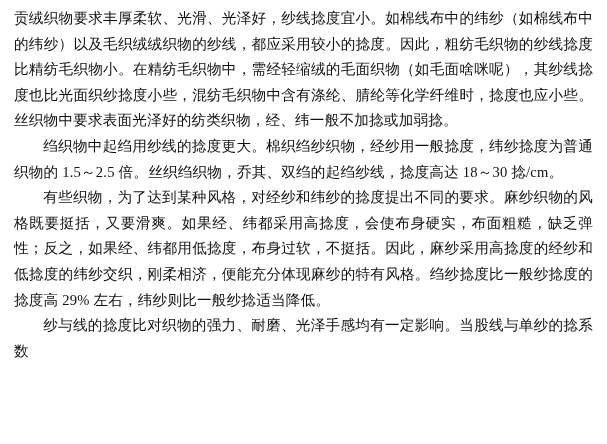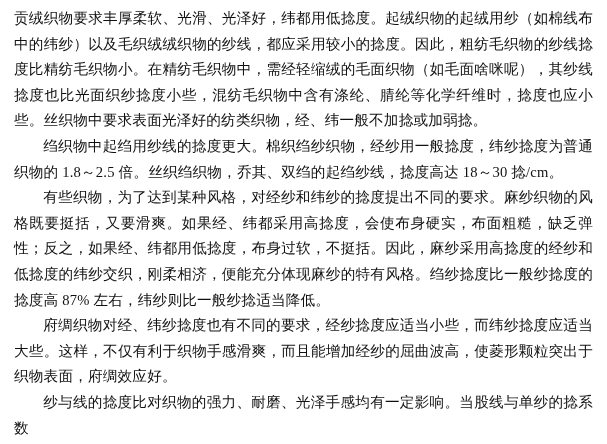--- a/index.html
+++ b/index.html
@@ -34,18 +34,17 @@
     text-indent: 2em;
   }
   .noindent {
     text-indent: 0;
   }
 </style>
 </head>
 <body>
 
 <div class="page">
-  <p class="para noindent">贡绒织物要求丰厚柔软、光滑、光泽好，纬都用低捻度。起绒织物的起绒用纱（如棉线布中的纬纱）以及毛织绒绒织物的纱线，都应采用较小的捻度。因此，粗纺毛织物的纱线捻度比精纺毛织物小。在精纺毛织物中，需经轻缩绒的毛面织物（如毛面啥咪呢），其纱线捻度也比光面织纱捻度小些，混纺毛织物中含有涤纶、腈纶等化学纤维时，捻度也应小些。丝织物中要求表面光泽好的纺类织物，经、纬一般不加捻或加弱捻。</p>
-  <p class="para indent">绉织物中起绉用纱线的捻度更大。棉织绉纱织物，经纱用一般捻度，纬纱捻度为普通织物的 1.8～2.5 倍。丝织绉织物，乔其、双绉的起绉纱线，捻度高达 18～30 捻/cm。</p>
-  <p class="para indent">有些织物，为了达到某种风格，对经纱和纬纱的捻度提出不同的要求。麻纱织物的风格既要挺括，又要滑爽。如果经、纬都采用高捻度，会使布身硬实，布面粗糙，缺乏弹性；反之，如果经、纬都用低捻度，布身过软，不挺括。因此，麻纱采用高捻度的经纱和低捻度的纬纱交织，刚柔相济，便能充分体现麻纱的特有风格。绉纱捻度比一般纱捻度的捻度高 87% 左右，纬纱则比一般纱捻适当降低。</p>
-  <p class="para indent">府绸织物对经、纬纱捻度也有不同的要求，经纱捻度应适当小些，而纬纱捻度应适当大些。这样，不仅有利于织物手感滑爽，而且能增加经纱的屈曲波高，使菱形颗粒突出于织物表面，府绸效应好。</p>
+  <p class="para noindent">贡绒织物要求丰厚柔软、光滑、光泽好，纱线捻度宜小。如棉线布中的纬纱（如棉线布中的纬纱）以及毛织绒绒织物的纱线，都应采用较小的捻度。因此，粗纺毛织物的纱线捻度比精纺毛织物小。在精纺毛织物中，需经轻缩绒的毛面织物（如毛面啥咪呢），其纱线捻度也比光面织纱捻度小些，混纺毛织物中含有涤纶、腈纶等化学纤维时，捻度也应小些。丝织物中要求表面光泽好的纺类织物，经、纬一般不加捻或加弱捻。</p>
+  <p class="para indent">绉织物中起绉用纱线的捻度更大。棉织绉纱织物，经纱用一般捻度，纬纱捻度为普通织物的 1.5～2.5 倍。丝织绉织物，乔其、双绉的起绉纱线，捻度高达 18～30 捻/cm。</p>
+  <p class="para indent">有些织物，为了达到某种风格，对经纱和纬纱的捻度提出不同的要求。麻纱织物的风格既要挺括，又要滑爽。如果经、纬都采用高捻度，会使布身硬实，布面粗糙，缺乏弹性；反之，如果经、纬都用低捻度，布身过软，不挺括。因此，麻纱采用高捻度的经纱和低捻度的纬纱交织，刚柔相济，便能充分体现麻纱的特有风格。绉纱捻度比一般纱捻度的捻度高 29% 左右，纬纱则比一般纱捻适当降低。</p>
   <p class="para indent">纱与线的捻度比对织物的强力、耐磨、光泽手感均有一定影响。当股线与单纱的捻系数</p>
 </div>
 
 </body></html>

